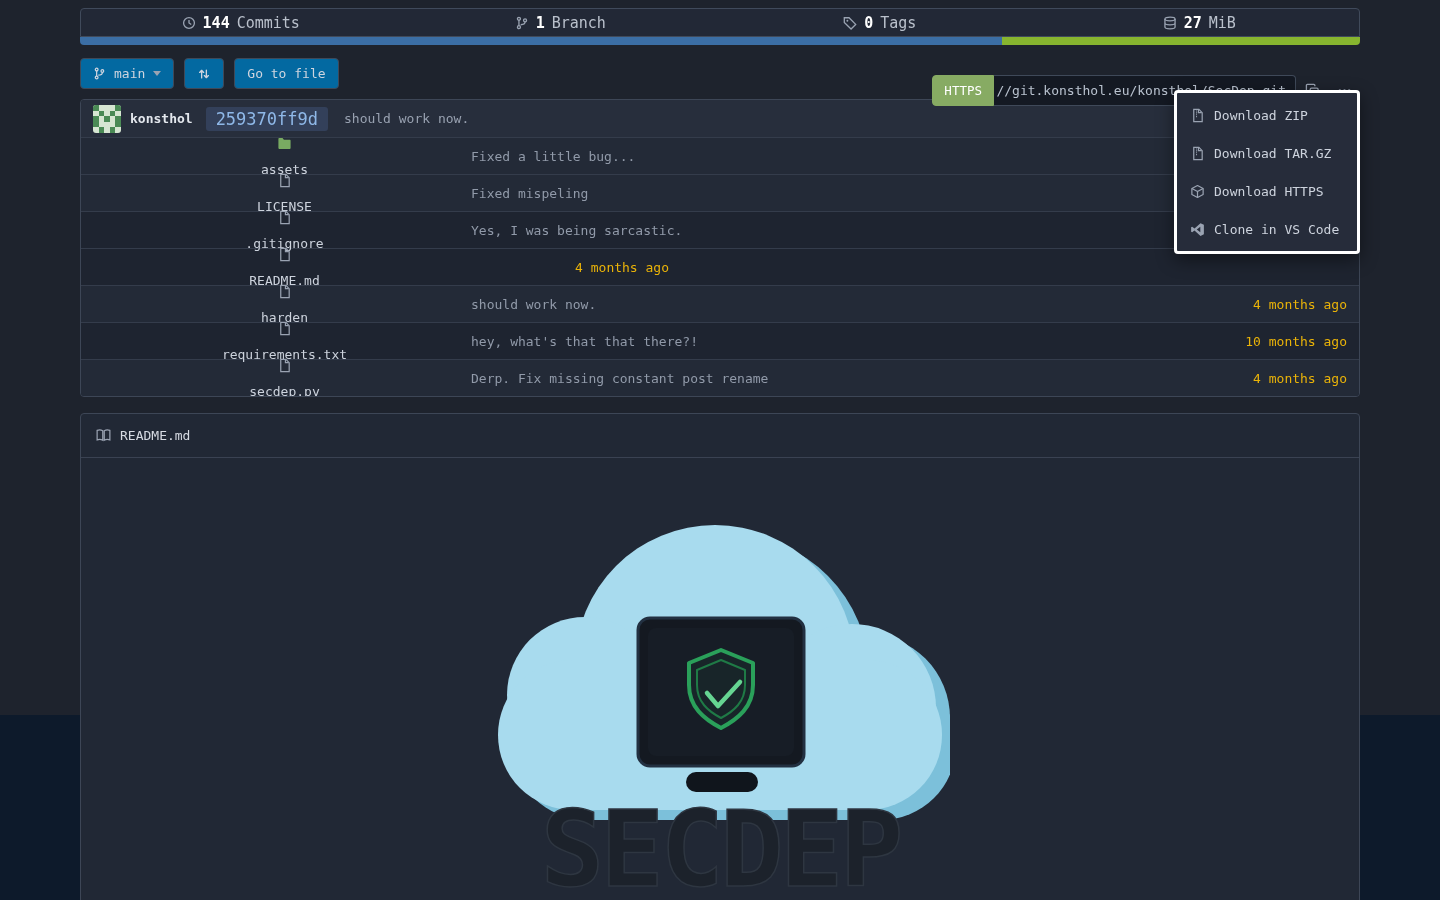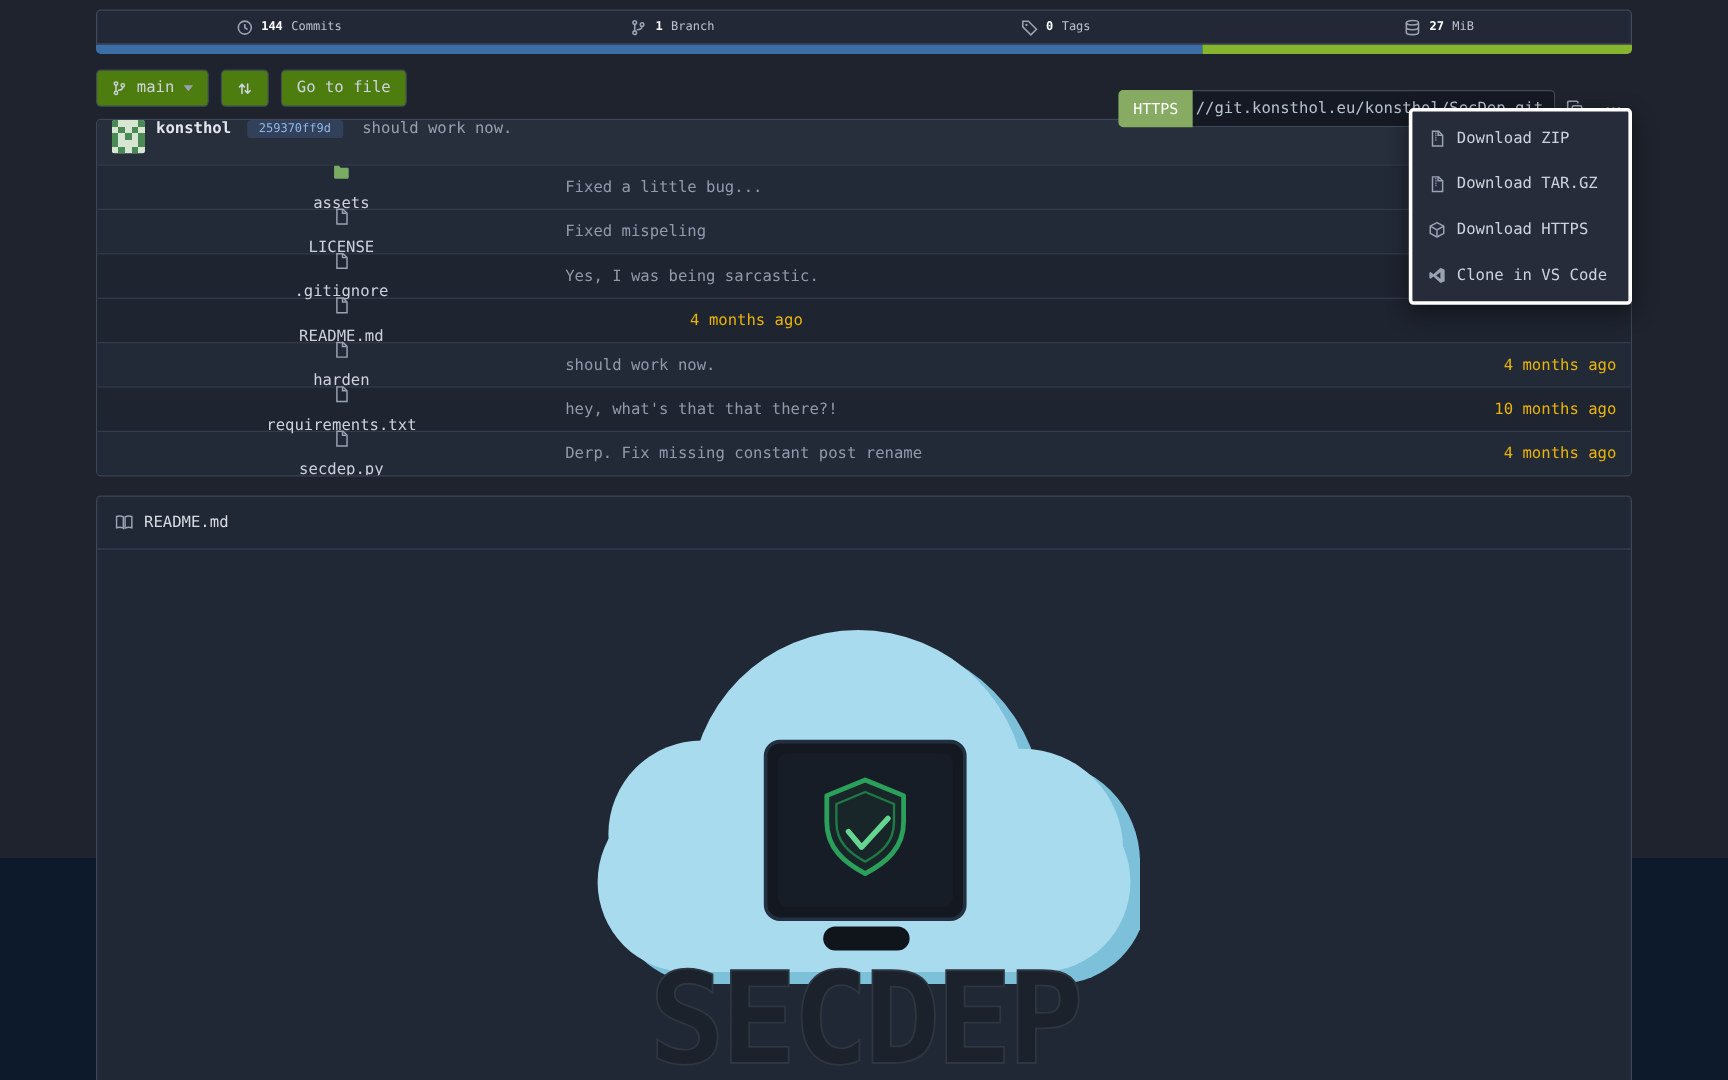--- a/index.html
+++ b/index.html
@@ -12,30 +12,30 @@
   }
   .bg-top { position:absolute; top:0; left:0; width:100%; height:715px; background:#1e232d; }
   .content { position:relative; margin:0 80px; width:1280px; }
 
   
   .stats-box {
     margin-top:8px; height:29px; background:#222836;
     border:1px solid #404a5b; border-radius:4px 4px 0 0;
     display:flex; align-items:center;
   }
-  .stat { flex:1; display:flex; align-items:center; justify-content:center; gap:7px; font-size:10px; color:#bac1cc; cursor:pointer; }
+  .stat { flex:1; display:flex; align-items:center; justify-content:center; gap:7px; font-size:15px; color:#bac1cc; cursor:pointer; }
   .stat .num { color:#ffffff; font-weight:bold; }
   .stat svg { color:#9aa3b2; }
   .langbar { display:flex; height:8px; border-radius:0 0 4px 4px; overflow:hidden; }
   .langbar > div { height:100%; }
 
   
   .toolbar { margin-top:13px; height:31px; display:flex; align-items:center; gap:10px; position:relative; z-index:10; }
   .btn {
-    height:31px; padding:0 12px; background:#4d7c0f; border:1px solid #3f4959;
+    height:31px; padding:0 12px; background:#0369a1; border:1px solid #3f4959;
     border-radius:4px; color:#cfd5df; font-size:13px; display:flex; align-items:center; gap:8px;
     cursor:pointer; white-space:nowrap;
   }
   .caret { width:0; height:0; border-left:4px solid transparent; border-right:4px solid transparent; border-top:5px solid #9aa3b2; }
   .clone-group { margin-left:auto; display:flex; align-items:flex-start;margin-top:33px; }
   .https-btn {
     height:31px; padding:0 11px; background:#87ab63; color:#ffffff; font-size:12.5px;
     border:1px solid #87ab63; border-radius:4px 0 0 4px; display:flex; align-items:center; cursor:pointer;
   }
   .url-box {
@@ -50,24 +50,24 @@
   .menu {
     position:absolute; top:calc(100% + 1px); right:0; width:186px;
     background:#262c3a; border:3px solid #ffffff; border-radius:4px;
     padding:3px 0; z-index:60; box-shadow:0 6px 18px rgba(0,0,0,.45);
   }
   .menu-item { height:38px; display:flex; align-items:center; gap:9px; padding:0 13px; color:#cdd3dd; font-size:13px; cursor:pointer; }
   .menu-item svg { color:#9aa3b2; flex:none; }
 
   
   .files-box { margin-top:10px; border:1px solid #3d4656; border-radius:4px; background:#212835; overflow:hidden; }
-  .commit-row { height:37px; display:flex; align-items:flex-start; padding:0 12px; background:#272e3c; font-size:13px; }
+  .commit-row { height:37px; display:flex; align-items:center; padding:0 12px; background:#272e3c; font-size:13px; }
   .avatar { width:28px; height:28px; border-radius:3px; overflow:hidden; flex:none; }
   .commit-author { margin-left:9px; font-weight:bold; color:#e3e7ed; cursor:pointer; }
-  .sha-chip { margin-left:13px; background:#33405a; color:#8fb8e8; padding:2px 10px; border-radius:3px; font-size:10px; cursor:pointer; }
+  .sha-chip { margin-left:13px; background:#33405a; color:#8fb8e8; padding:2px 10px; border-radius:3px; font-size:17px; cursor:pointer; }
   .commit-msg { margin-left:16px; color:#98a1b0; cursor:pointer; }
   .file-row { height:37px; display:flex; align-items:center; border-top:1px solid #343c4b; font-size:13px; background:#232a37; cursor:pointer; }
   .file-row.alt { background:#1e2430; }
   .col-name { width:390px; padding-left:17px; display:flex; align-items:center; gap:11px; color:#cdd3dd;flex-direction:column; }
   .col-name .folder { color:#79ab62; }
   .col-name .doc { color:#9aa3b2; }
   .col-msg { flex:1; color:#919aa9; }
   .col-age { width:210px; text-align:right; padding-right:12px; color:#eab308; }
 
   

